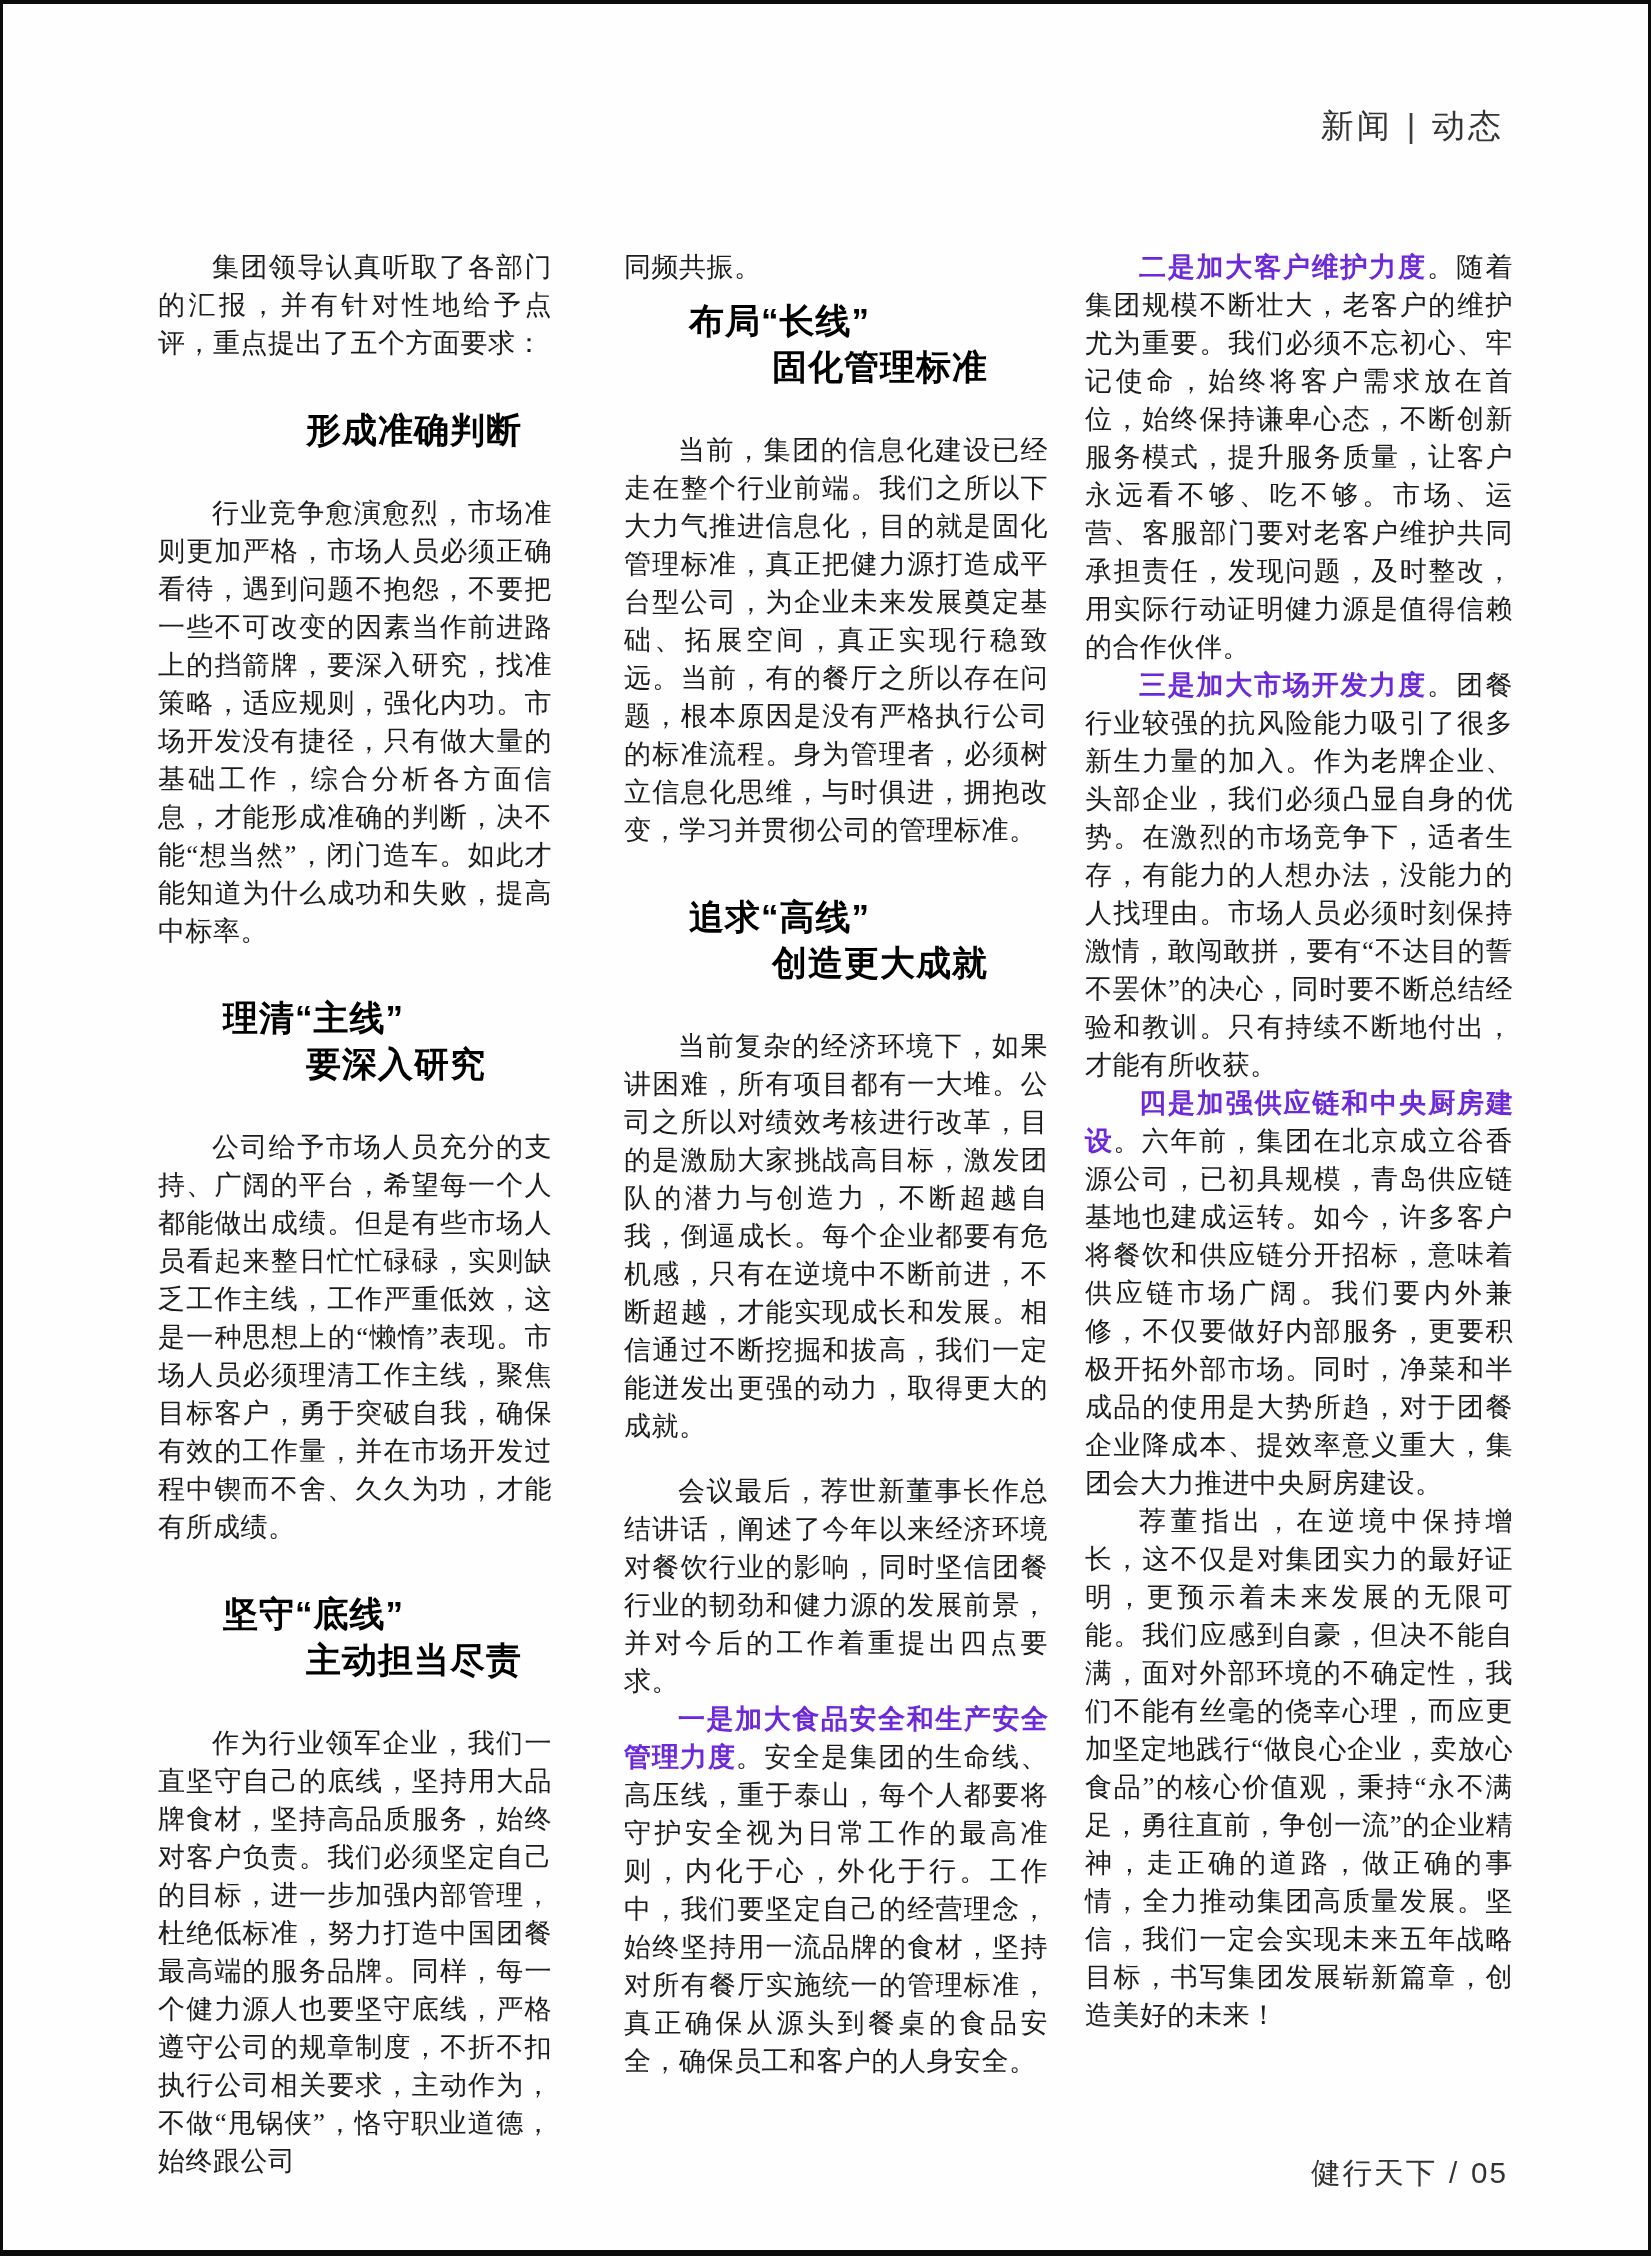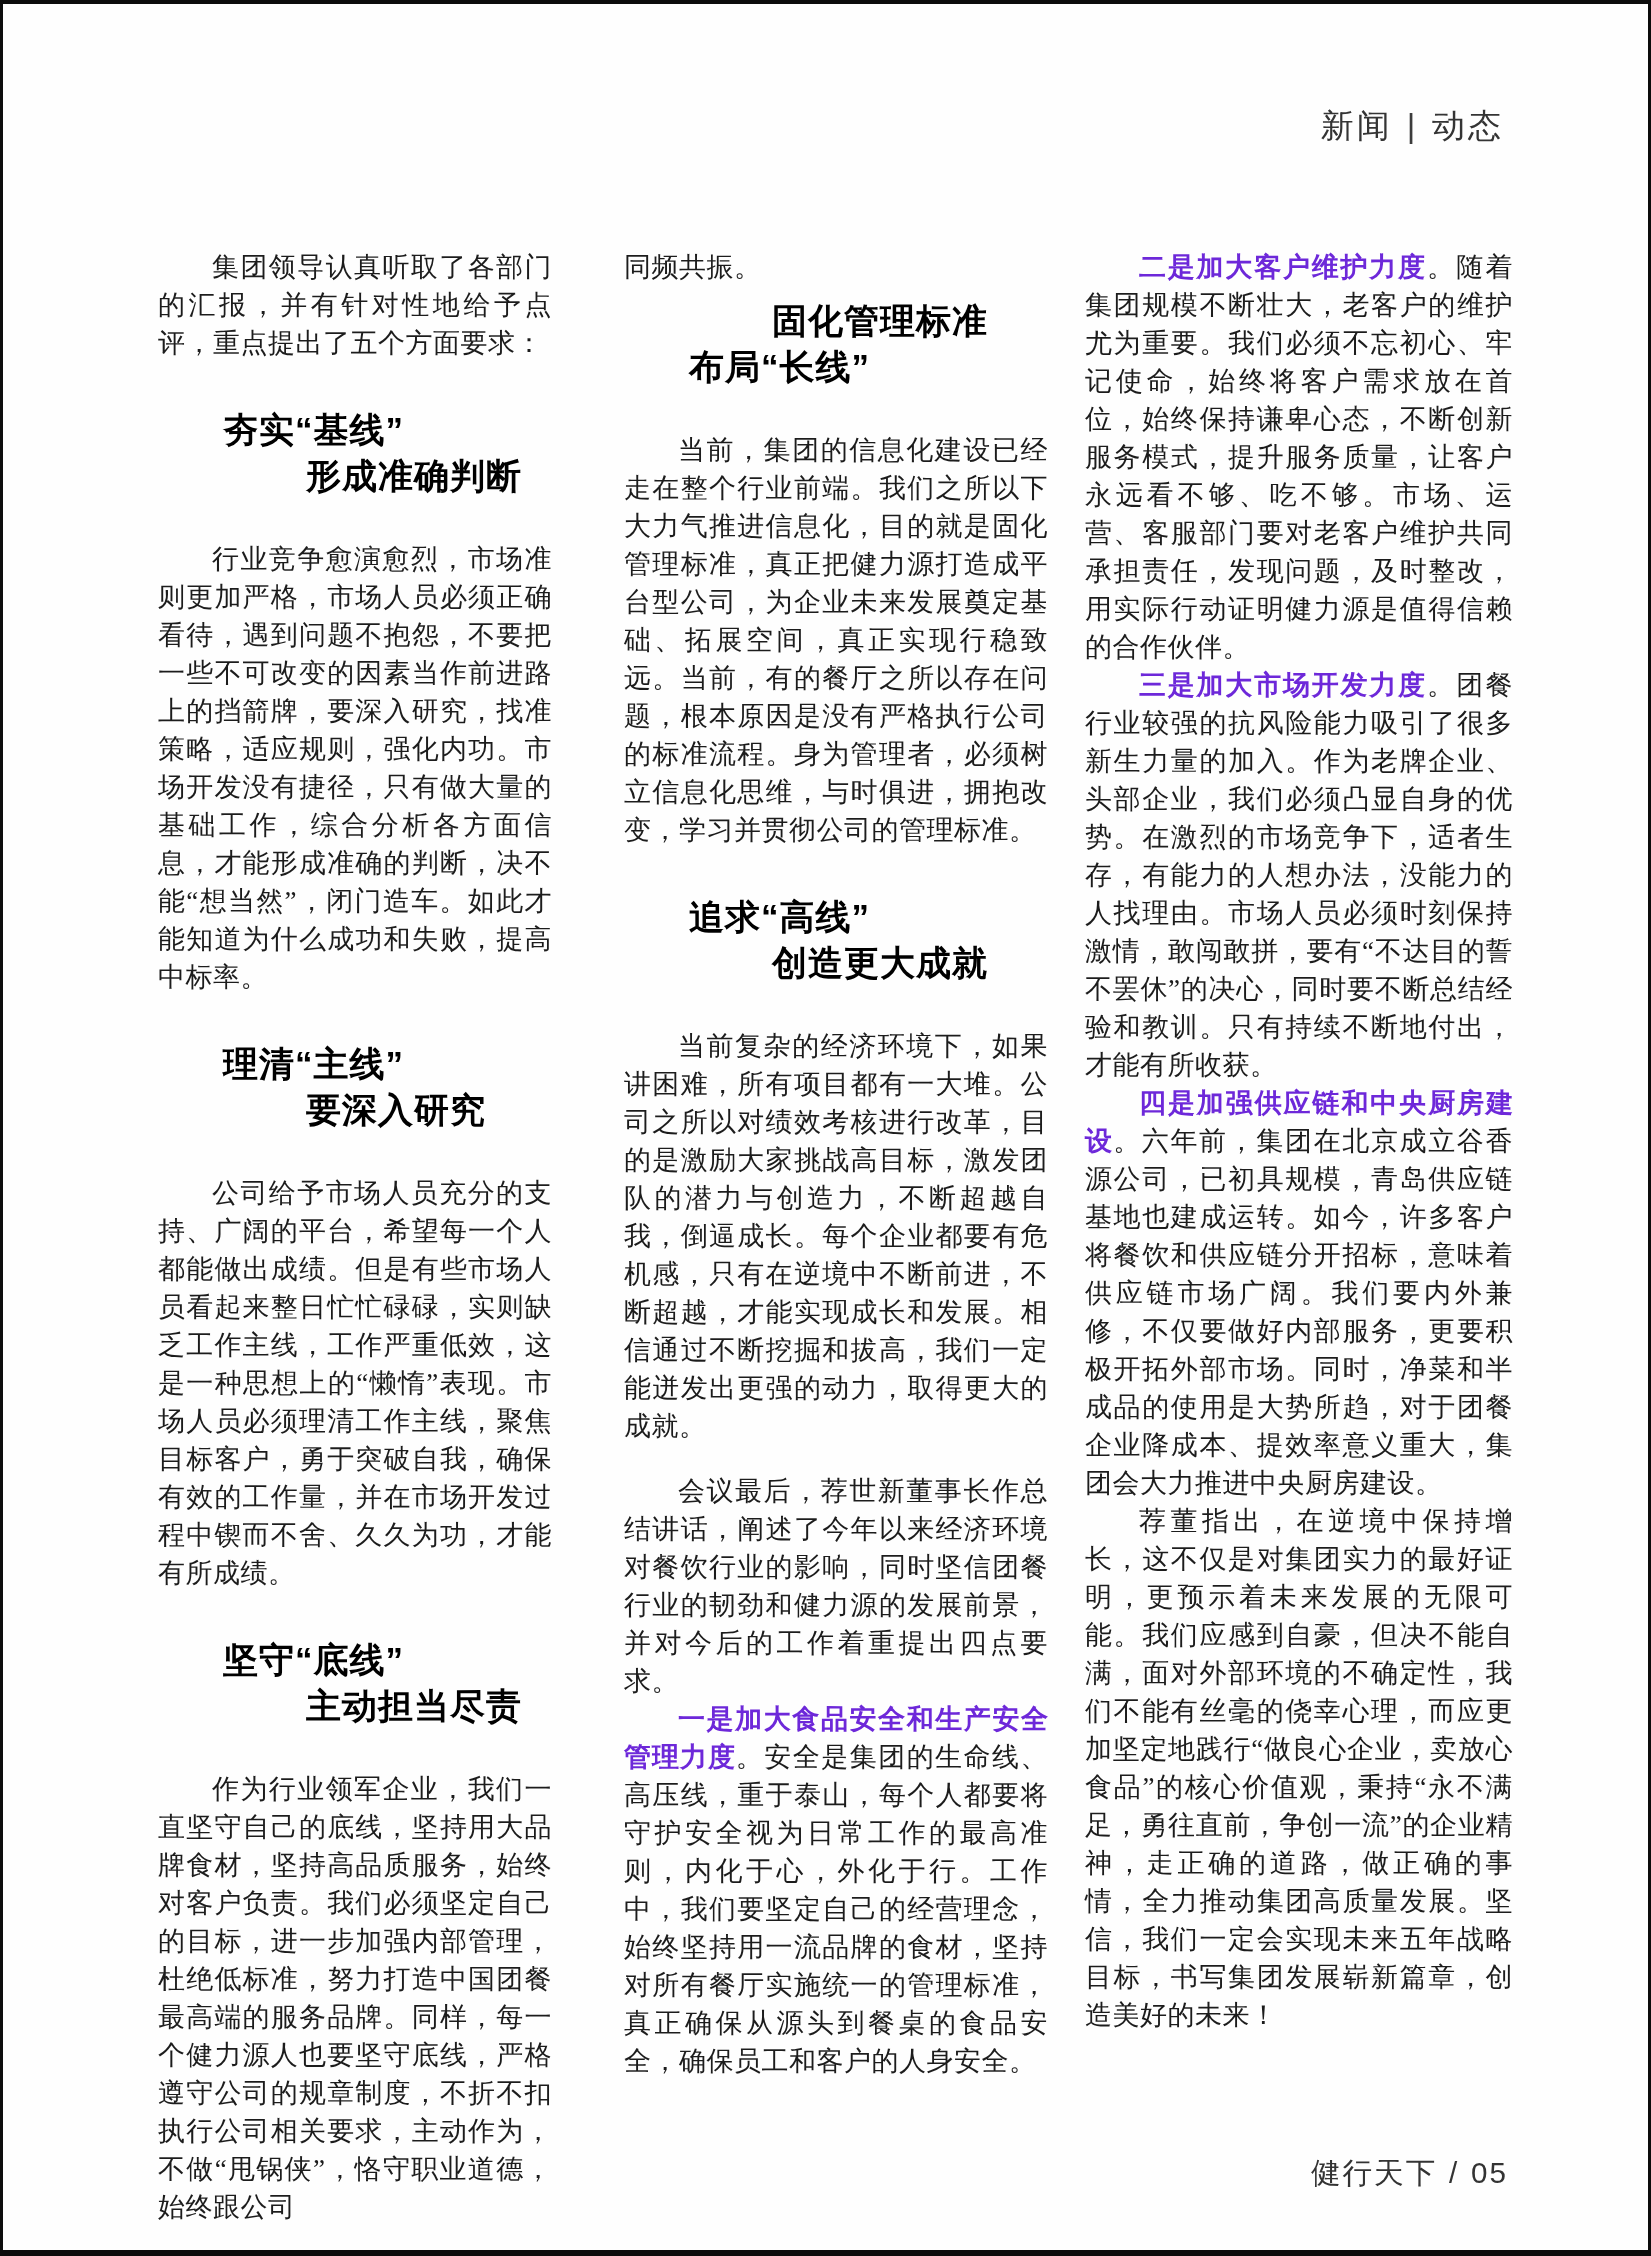--- a/index.html
+++ b/index.html
@@ -90,40 +90,39 @@
 <div class="page">
 
   <div class="page-header">
     <span>新闻</span><span class="sep">|</span><span>动态</span>
   </div>
 
   <main>
     <section class="col" id="col1">
         <p class="para"><span>集团领导认真听取了各部门的汇报，并有针对性地给予点评，重点提出了五个方面要求：</span></p>
         <h2 class="heading">
-          <span class="hl hl1">夯实“基线”</span>
           <span class="hl hl2">形成准确判断</span>
         </h2>
         <p class="para"><span>行业竞争愈演愈烈，市场准则更加严格，市场人员必须正确看待，遇到问题不抱怨，不要把一些不可改变的因素当作前进路上的挡箭牌，要深入研究，找准策略，适应规则，强化内功。市场开发没有捷径，只有做大量的基础工作，综合分析各方面信息，才能形成准确的判断，决不能“想当然”，闭门造车。如此才能知道为什么成功和失败，提高中标率。</span></p>
         <h2 class="heading">
           <span class="hl hl1">理清“主线”</span>
           <span class="hl hl2">要深入研究</span>
         </h2>
         <p class="para"><span>公司给予市场人员充分的支持、广阔的平台，希望每一个人都能做出成绩。但是有些市场人员看起来整日忙忙碌碌，实则缺乏工作主线，工作严重低效，这是一种思想上的“懒惰”表现。市场人员必须理清工作主线，聚焦目标客户，勇于突破自我，确保有效的工作量，并在市场开发过程中锲而不舍、久久为功，才能有所成绩。</span></p>
         <h2 class="heading">
           <span class="hl hl1">坚守“底线”</span>
           <span class="hl hl2">主动担当尽责</span>
         </h2>
         <p class="para"><span>作为行业领军企业，我们一直坚守自己的底线，坚持用大品牌食材，坚持高品质服务，始终对客户负责。我们必须坚定自己的目标，进一步加强内部管理，杜绝低标准，努力打造中国团餐最高端的服务品牌。同样，每一个健力源人也要坚守底线，严格遵守公司的规章制度，不折不扣执行公司相关要求，主动作为，不做“甩锅侠”，恪守职业道德，始终跟公司</span></p>
       </section>
     <section class="col" id="col2">
         <p class="para noindent"><span>同频共振。</span></p>
         <h2 class="heading tight">
+          <span class="hl hl1">布局“长线”</span>
           <span class="hl hl2">固化管理标准</span>
-          <span class="hl hl1">布局“长线”</span>
         </h2>
         <p class="para"><span>当前，集团的信息化建设已经走在整个行业前端。我们之所以下大力气推进信息化，目的就是固化管理标准，真正把健力源打造成平台型公司，为企业未来发展奠定基础、拓展空间，真正实现行稳致远。当前，有的餐厅之所以存在问题，根本原因是没有严格执行公司的标准流程。身为管理者，必须树立信息化思维，与时俱进，拥抱改变，学习并贯彻公司的管理标准。</span></p>
         <h2 class="heading">
           <span class="hl hl1">追求“高线”</span>
           <span class="hl hl2">创造更大成就</span>
         </h2>
         <p class="para"><span>当前复杂的经济环境下，如果讲困难，所有项目都有一大堆。公司之所以对绩效考核进行改革，目的是激励大家挑战高目标，激发团队的潜力与创造力，不断超越自我，倒逼成长。每个企业都要有危机感，只有在逆境中不断前进，不断超越，才能实现成长和发展。相信通过不断挖掘和拔高，我们一定能迸发出更强的动力，取得更大的成就。</span></p>
         <p class="para gap"><span>会议最后，荐世新董事长作总结讲话，阐述了今年以来经济环境对餐饮行业的影响，同时坚信团餐行业的韧劲和健力源的发展前景，并对今后的工作着重提出四点要求。</span></p>
         <p class="para"><b class="lead">一是加大食品安全和生产安全管理力度</b><span>。安全是集团的生命线、高压线，重于泰山，每个人都要将守护安全视为日常工作的最高准则，内化于心，外化于行。工作中，我们要坚定自己的经营理念，始终坚持用一流品牌的食材，坚持对所有餐厅实施统一的管理标准，真正确保从源头到餐桌的食品安全，确保员工和客户的人身安全。</span></p>
       </section>

